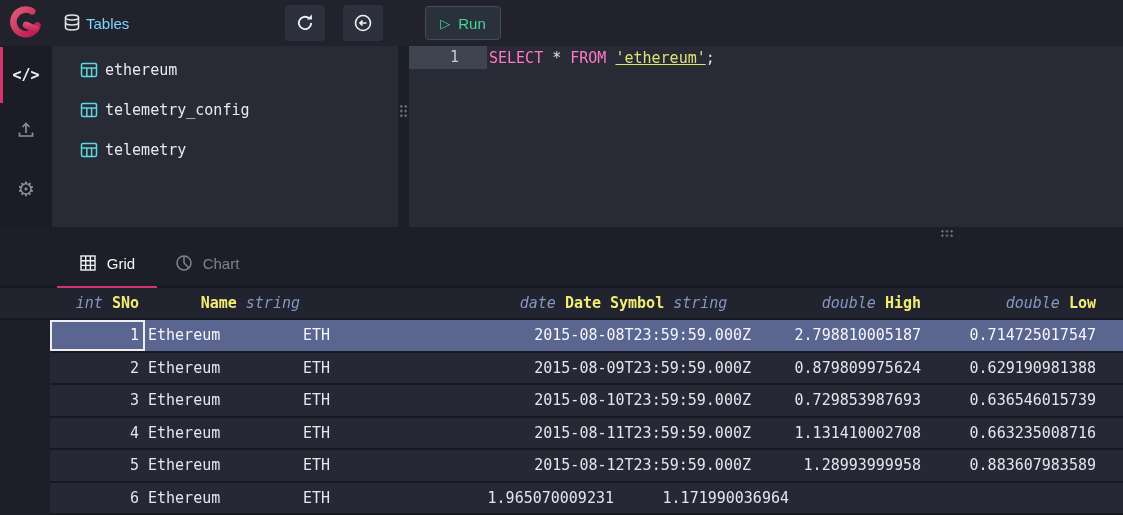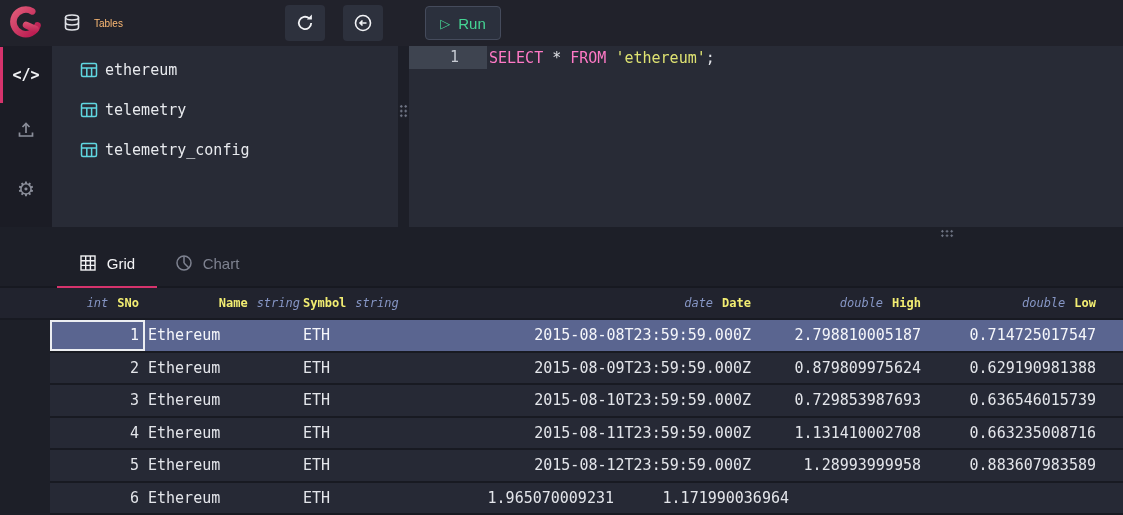--- a/index.html
+++ b/index.html
@@ -5,21 +5,21 @@
   * { margin:0; padding:0; box-sizing:border-box; }
   html,body { width:1123px; height:515px; overflow:hidden; background:#1d1f28;
               font-family:"Liberation Sans", sans-serif; }
   .app { position:relative; width:1123px; height:515px; background:#1d1f28; }
 
   
   .topbar { display:flex; align-items:center; height:46px; background:#21222b; }
   .logo-box { width:52px; height:46px; display:flex; align-items:center; justify-content:center; flex:0 0 52px; }
   .tables-section { width:346px; flex:0 0 346px; height:46px; display:flex; align-items:center; padding-left:10px; }
   .db-icon { width:20px; height:20px; display:flex; }
-  .tables-label { margin-left:12px; color:#fdba74; font-size:10px; }
+  .tables-label { margin-left:4px; color:#7dd3fc; font-size:15px; }
   .tb-spacer { flex:1; }
   .icon-btn { width:40px; height:36px; background:#2d313d; border:none; border-radius:4px;
               display:flex; align-items:center; justify-content:center; cursor:pointer; }
   .icon-btn + .icon-btn { margin-left:18px; }
   .icon-btn:last-of-type { margin-right:15px; }
   .run-btn { margin-left:27px; width:76px; height:34px; background:#2b303d; border:1px solid #454b5c;
              border-radius:4px; color:#45d594; font-size:15px; display:flex; align-items:center;
              justify-content:center; gap:8px; cursor:pointer; font-family:"Liberation Sans",sans-serif; }
   .play-glyph { font-size:13px; line-height:1; }
 
@@ -46,41 +46,41 @@
            background-size:4.5px 4.7px; }
 
   .editor { flex:1; background:#282b36; position:relative; }
   .ed-line { display:flex; height:23px; align-items:center; }
   .gutter { width:78px; flex:0 0 78px; height:23px; background:#3e4450; color:#c6cad2;
             font-family:"DejaVu Sans Mono",monospace; font-size:15px; text-align:right;
             padding-right:28px; line-height:23px; }
   .sql { margin-left:2px; font-family:"DejaVu Sans Mono",monospace; font-size:15px; white-space:pre; }
   .tok-keyword { color:#ff79c6; }
   .tok-plain { color:#dfe1e6; }
-  .tok-string { color:#dfe372; }
+  .tok-string { color:#dfe372;text-decoration:underline; }
 
   
   .hsplit { height:13px; background:#1d1f28; display:flex; align-items:center; cursor:row-resize; }
   .hdots { margin-left:940px; width:14px; height:9px;
            background-image:radial-gradient(#747a8a 1.1px, transparent 1.3px);
            background-size:4.7px 4.5px; }
 
   
   .results { height:275px; background:#1d1f28; }
   .tabs { height:48px; display:flex; align-items:center; padding-left:57px; border-bottom:2px solid #171921; }
   .tab { width:100px; height:46px; display:flex; align-items:center; justify-content:center; gap:10px;
          background:none; border:none; cursor:pointer; position:relative; font-family:"Liberation Sans",sans-serif; }
   .tab .tlabel { font-size:15px; color:#7e8290; }
   .tab.active .tlabel { color:#f4f4f6; }
   .tab.active::after { content:""; position:absolute; left:0; bottom:-2px; width:100%; height:2px; background:#d6336c; }
   .tab .ticn { width:18px; height:18px; display:flex; }
 
   .ghead { height:32px; background:#21232e; display:flex; padding-left:50px;
            border-bottom:2px solid #181a22; align-items:center;
-           font-family:"DejaVu Sans Mono",monospace; font-size:12px; }
+           font-family:"DejaVu Sans Mono",monospace; font-size:15px; }
   .hcell { white-space:pre; }
   .htype { color:#8696c5; font-style:italic; }
   .hname { color:#f2ed72; font-weight:bold; }
   .hcell.ar .htype { margin-right:9px; } .hcell.al .htype { margin-left:9px; }
 
   .grows { }
   .grow { height:32.5px; margin-left:50px; background:#262935; display:flex; align-items:center;
           border-bottom:2px solid #181a22;
           font-family:"DejaVu Sans Mono",monospace; font-size:15px; color:#e3e5ea; cursor:cell; }
   .grow.selected { background:#5a6590; color:#f5f6fa; }
@@ -179,32 +179,32 @@
           </div>
           <div class="table-item">
             <span class="ticon">
               <svg viewBox="0 0 18 18" width="18" height="18" fill="none" stroke="#60d8e2" stroke-width="1.5">
                 <rect x="1.5" y="2.5" width="15" height="13" rx="1.5"></rect>
                 <path d="M1.5 7 h15"></path>
                 <path d="M6.8 7 v8.5"></path>
                 <path d="M11.6 7 v8.5"></path>
               </svg>
             </span>
-            <span class="tname">telemetry</span>
+            <span class="tname">telemetry_config</span>
           </div>
           <div class="table-item">
             <span class="ticon">
               <svg viewBox="0 0 18 18" width="18" height="18" fill="none" stroke="#60d8e2" stroke-width="1.5">
                 <rect x="1.5" y="2.5" width="15" height="13" rx="1.5"></rect>
                 <path d="M1.5 7 h15"></path>
                 <path d="M6.8 7 v8.5"></path>
                 <path d="M11.6 7 v8.5"></path>
               </svg>
             </span>
-            <span class="tname">telemetry_config</span>
+            <span class="tname">telemetry</span>
           </div>
         </div>
     </div>
 
     <div class="vsplit">
       <div class="vdots"></div>
     </div>
 
     <div class="editor">
       <div class="ed-line">
@@ -236,22 +236,22 @@
               <path d="M9 9 V2"></path>
               <path d="M9 9 L14 14"></path>
             </svg>
           </span>
           <span class="tlabel">Chart</span>
         </button>
       </div>
     <div class="ghead" id="grid-head">
         <div class="hcell c0 ar" style="text-align: right;"><span class="htype">int</span><span class="hname">SNo</span></div>
         <div class="hcell c1 al" style="text-align: right;"><span class="hname">Name</span><span class="htype">string</span></div>
+        <div class="hcell c3 ar" style="text-align: right;"><span class="htype">date</span><span class="hname">Date</span></div>
         <div class="hcell c2 al" style="text-align: left;"><span class="hname">Symbol</span><span class="htype">string</span></div>
-        <div class="hcell c3 ar" style="text-align: right;"><span class="htype">date</span><span class="hname">Date</span></div>
         <div class="hcell c4 ar" style="text-align: right;"><span class="htype">double</span><span class="hname">High</span></div>
         <div class="hcell c5 ar" style="text-align: right;"><span class="htype">double</span><span class="hname">Low</span></div>
       </div>
     <div class="grows" id="grid-rows">
         <div class="grow selected">
           <div class="gcell c0 ar focused">1</div>
           <div class="gcell c1 al">Ethereum</div>
           <div class="gcell c2 al">ETH</div>
           <div class="gcell c3 ar">2015-08-08T23:59:59.000Z</div>
           <div class="gcell c4 ar">2.798810005187</div>

